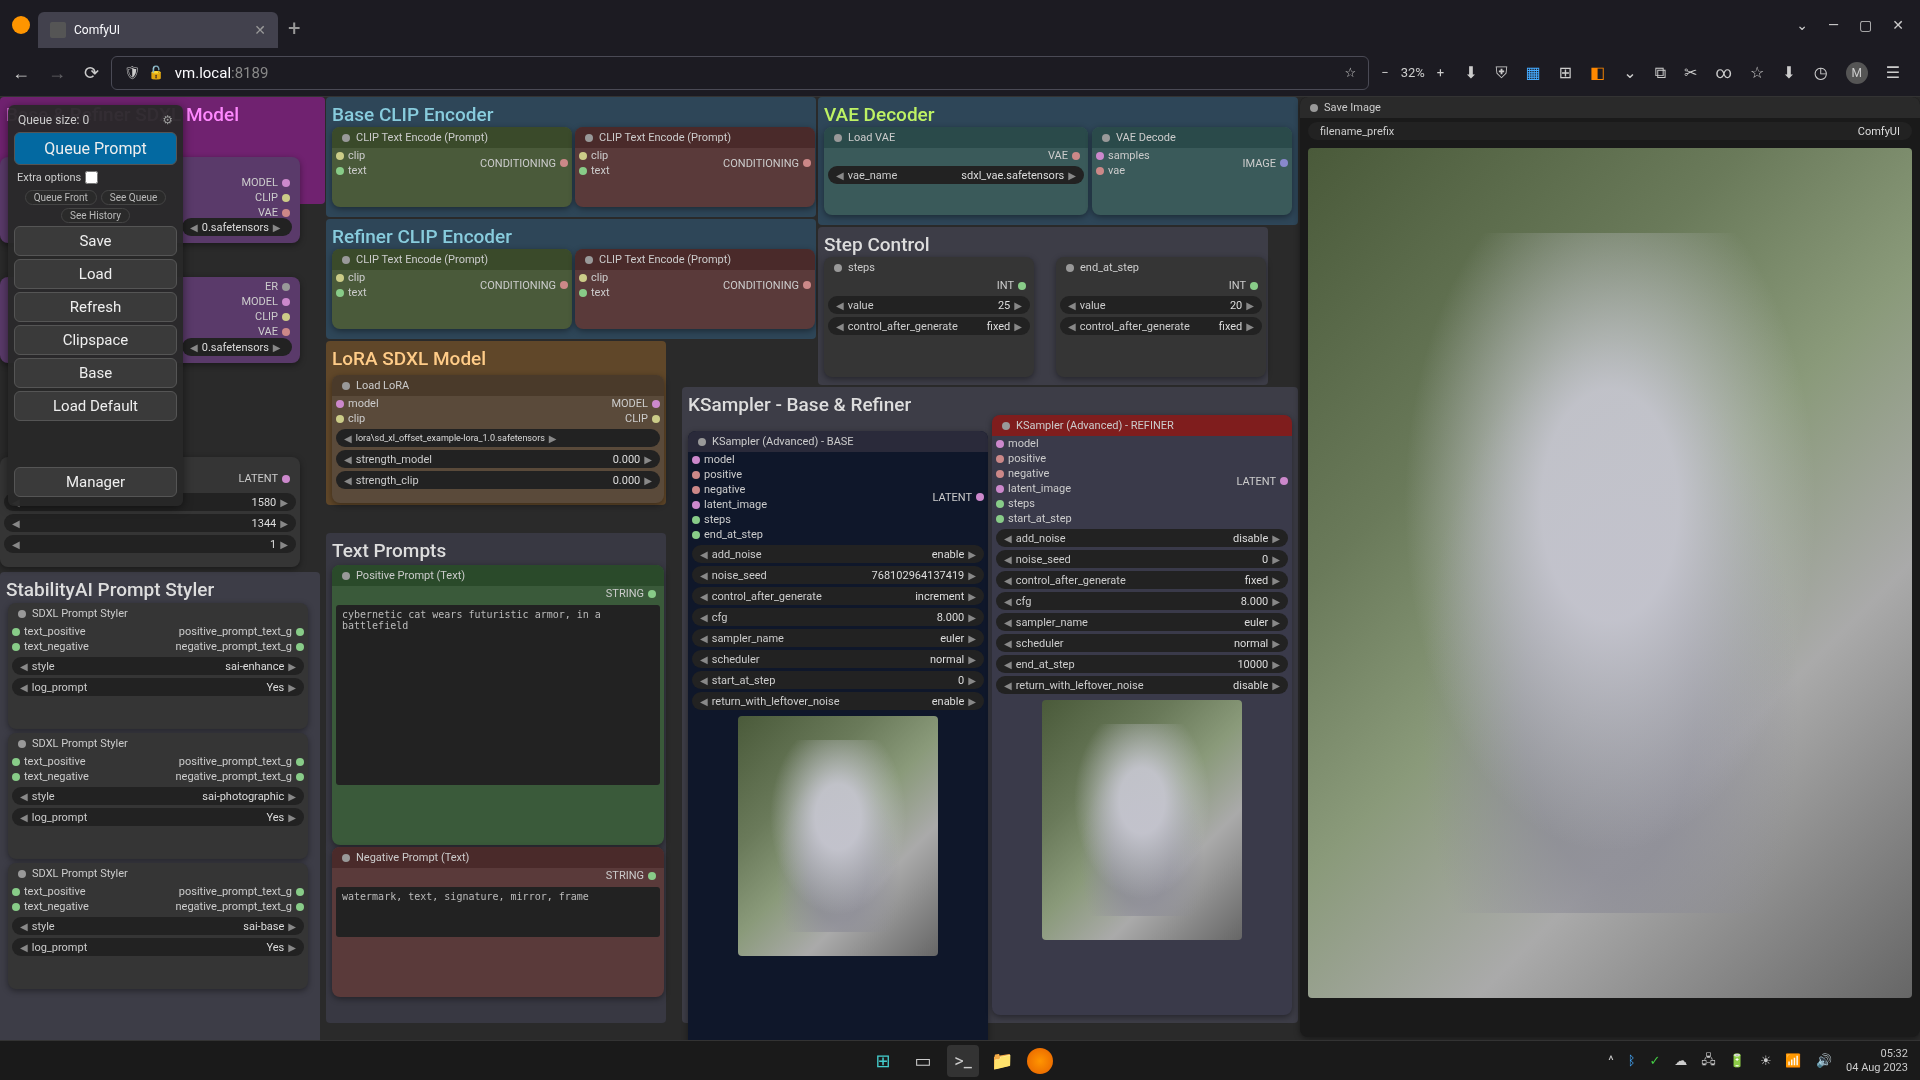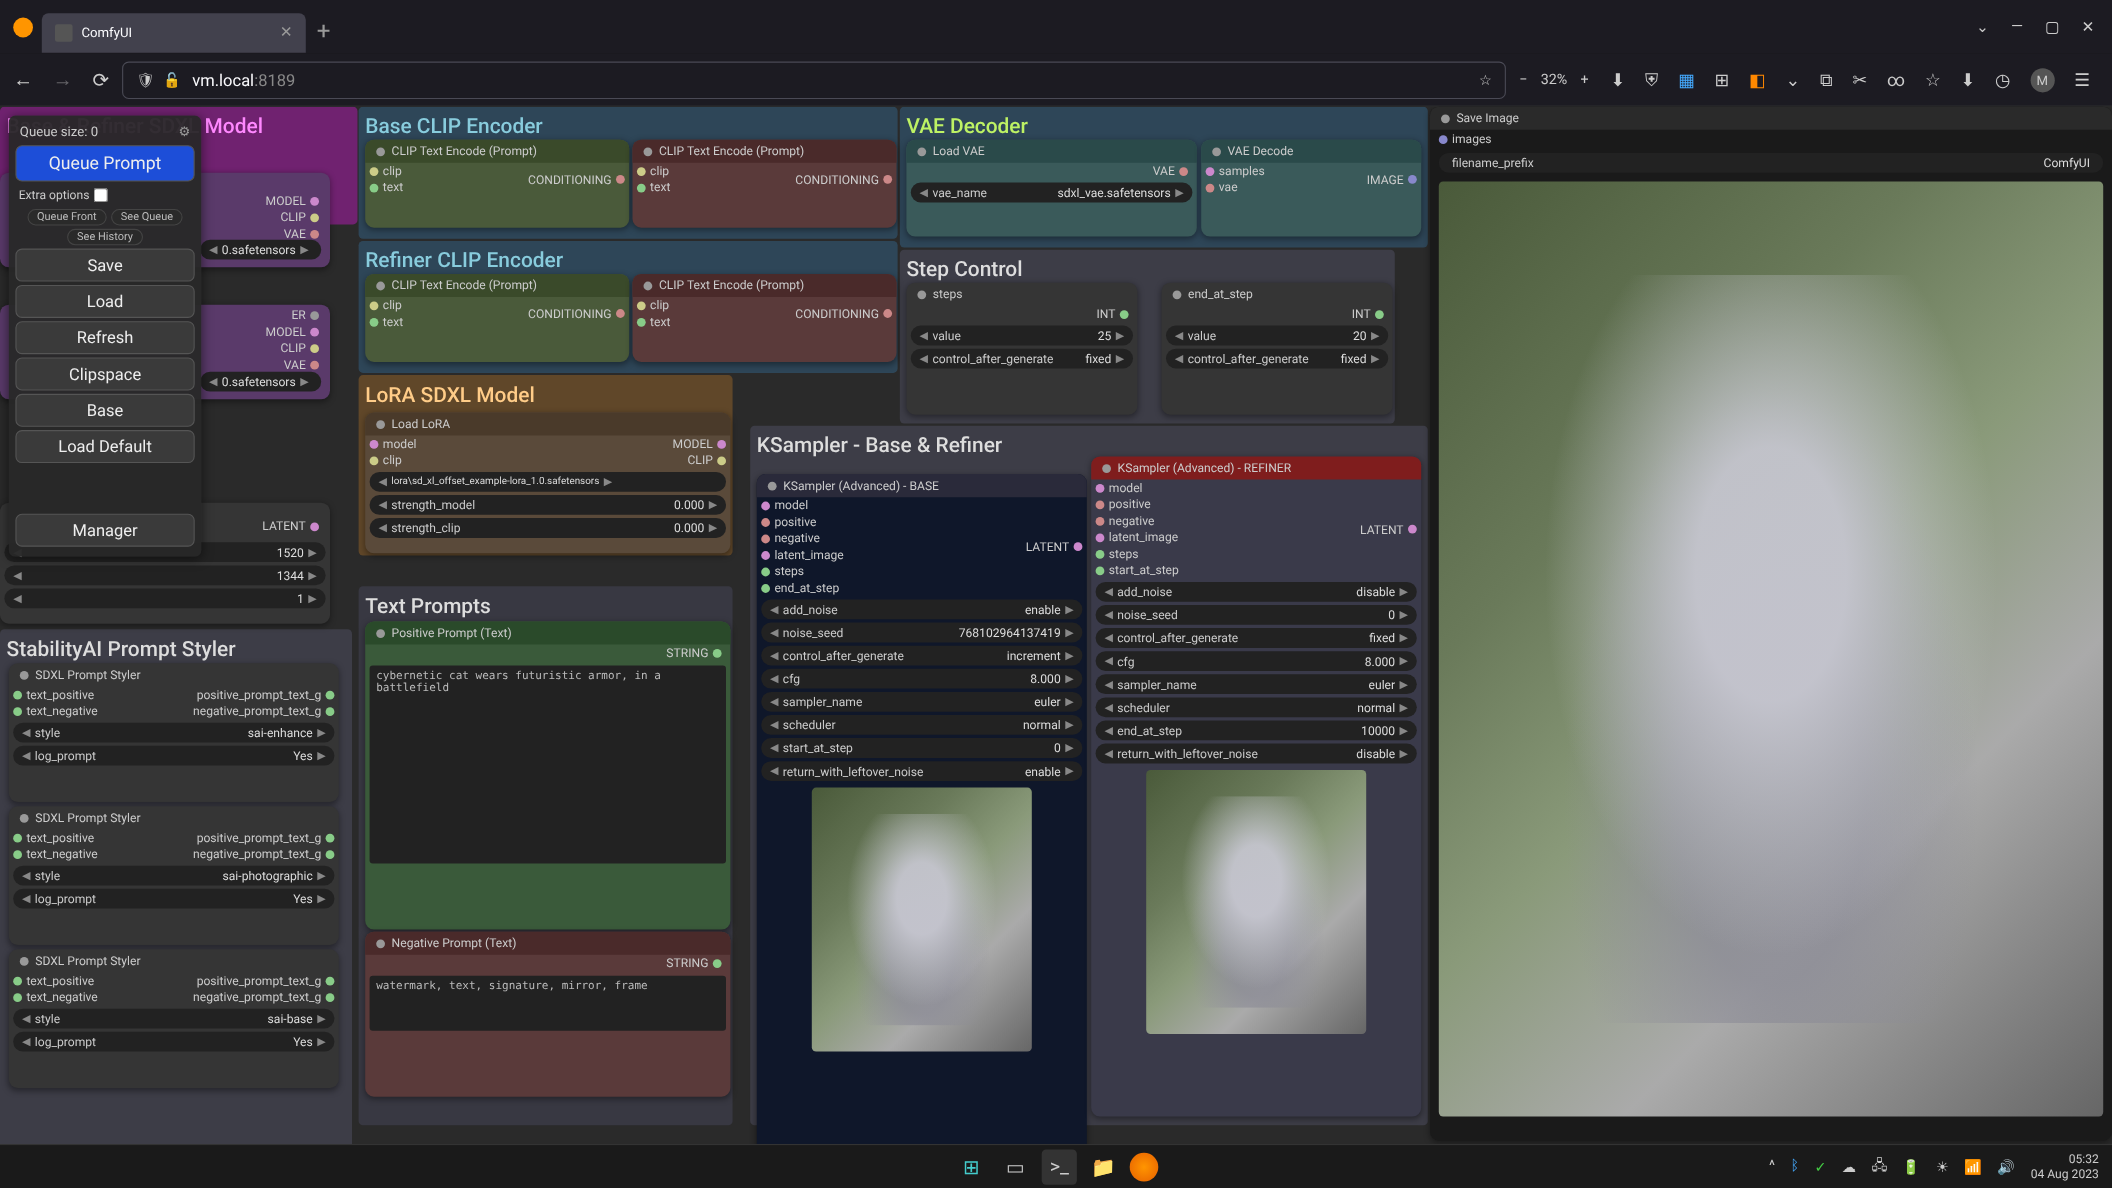--- a/index.html
+++ b/index.html
@@ -47,21 +47,21 @@
 
 .widget{background:#222;border-radius:10px;padding:2px 8px;margin:3px 4px;display:flex;align-items:center;font-size:11px;height:18px}
 .widget .arrow{color:#888;font-size:10px}
 .widget .label{flex:1;color:#ccc;padding:0 4px}
 .widget .value{color:#ddd;padding:0 4px}
 
 
 .side-panel{position:absolute;left:8px;top:8px;width:175px;background:rgba(40,40,40,0.95);border-radius:6px;padding:6px;z-index:100;box-shadow:0 2px 10px rgba(0,0,0,0.5)}
 .queue-info{display:flex;justify-content:space-between;align-items:center;font-size:12px;padding:2px 4px;color:#ccc}
 .btn{background:#3a3a3a;border:1px solid #555;border-radius:6px;padding:5px;text-align:center;margin:3px 0;font-size:15px;cursor:pointer;color:#eee}
-.btn.primary{background:#1d4ed8;font-size:16px;padding:6px}
+.btn.primary{background:#0369a1;font-size:16px;padding:6px}
 .btn-row{display:flex;gap:4px;justify-content:center;margin:3px 0}
 .btn-small{background:#2a2a2a;border:1px solid #444;border-radius:10px;padding:1px 8px;font-size:10px;color:#bbb}
 .extra-opts{font-size:11px;padding:3px;color:#ccc;display:flex;align-items:center;gap:4px}
 
 
 .preview-img{background:linear-gradient(135deg,#4a5a3a 0%,#6a7a5a 30%,#8a9a7a 50%,#aaa 70%,#666 100%);border-radius:4px;position:relative;overflow:hidden}
 .cat-silhouette{position:absolute;inset:10%;background:radial-gradient(ellipse at 50% 40%,rgba(200,200,210,0.9) 20%,transparent 60%),radial-gradient(ellipse at 50% 70%,rgba(140,140,150,0.8) 25%,transparent 55%)}
 
 
 .taskbar{position:absolute;bottom:0;left:0;right:0;height:40px;background:#1a1a1a;display:flex;align-items:center;padding:0 12px;border-top:1px solid #333}
@@ -237,21 +237,21 @@
   <div class="node" style="left:0;top:360px;width:300px;height:110px">
     <div class="node-body" style="text-align:right;padding-top:14px">
       <div class="node-port out">
           <span>LATENT</span>
           <span class="port-dot" style="background:#c8c"></span>
         </div>
     </div>
     <div class="widget">
         <span class="arrow">◀</span>
         <span class="label"></span>
-        <span class="value">1520</span>
+        <span class="value">1580</span>
         <span class="arrow">▶</span>
       </div>
     <div class="widget">
         <span class="arrow">◀</span>
         <span class="label"></span>
         <span class="value">1344</span>
         <span class="arrow">▶</span>
       </div>
     <div class="widget">
         <span class="arrow">◀</span>
@@ -802,24 +802,20 @@
         <span class="label">log_prompt</span>
         <span class="value">Yes</span>
         <span class="arrow">▶</span>
       </div>
   </div>
 
   <div class="node" style="left:1300px;top:0;width:620px;height:940px;background:#1a1a1a">
     <div class="node-header" style="background:#2a2a2a">
         <span class="dot"></span>
         <span>Save Image</span>
-      </div>
-    <div class="node-port" style="padding:2px 8px">
-        <span class="port-dot" style="background:#88c"></span>
-        <span>images</span>
       </div>
     <div class="widget" style="margin:4px 8px">
         <span class="label">filename_prefix</span>
         <span class="value">ComfyUI</span>
       </div>
     <div class="preview-img" style="margin:8px;height:850px">
         <div class="cat-silhouette"></div>
       </div>
   </div>
 

